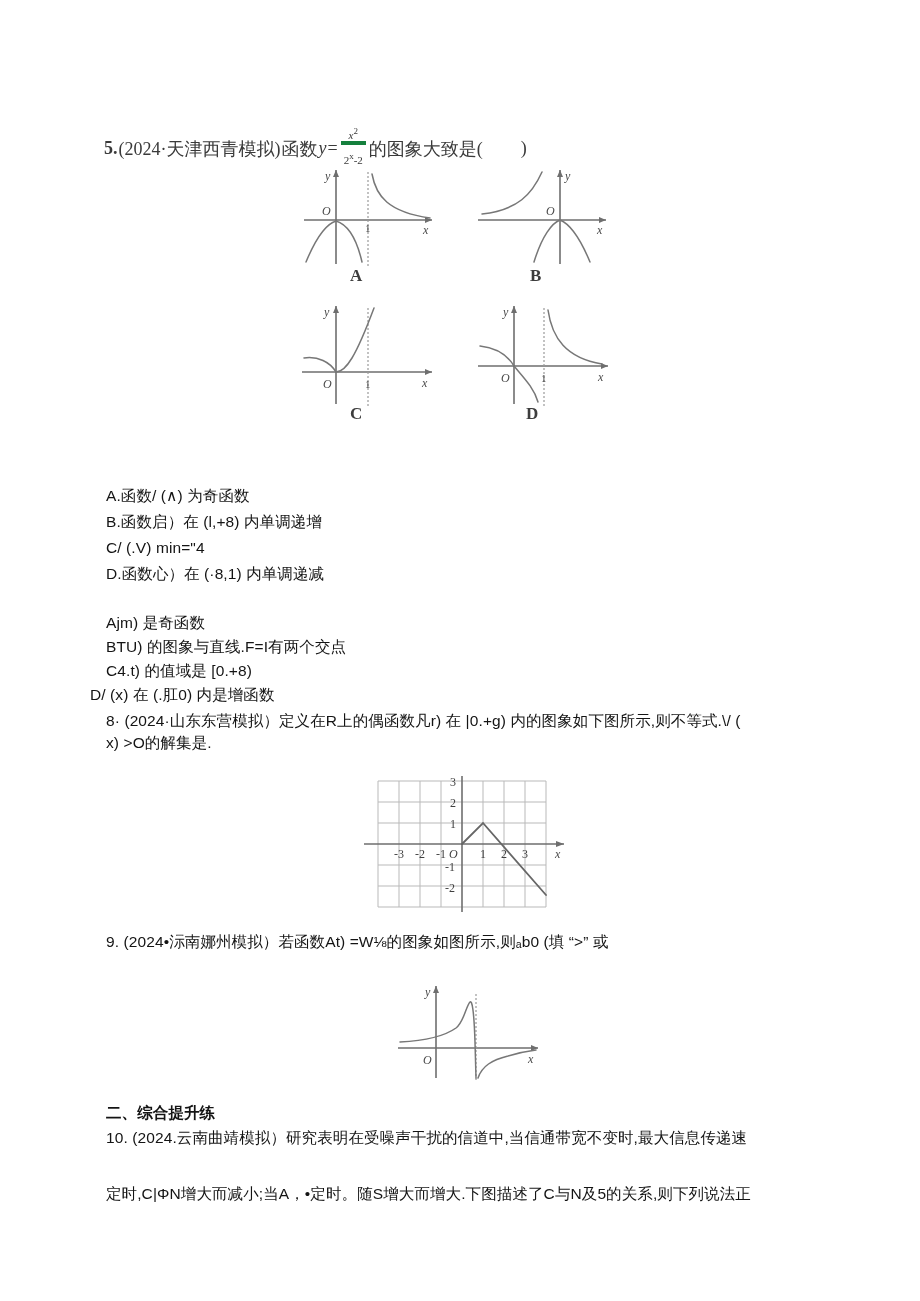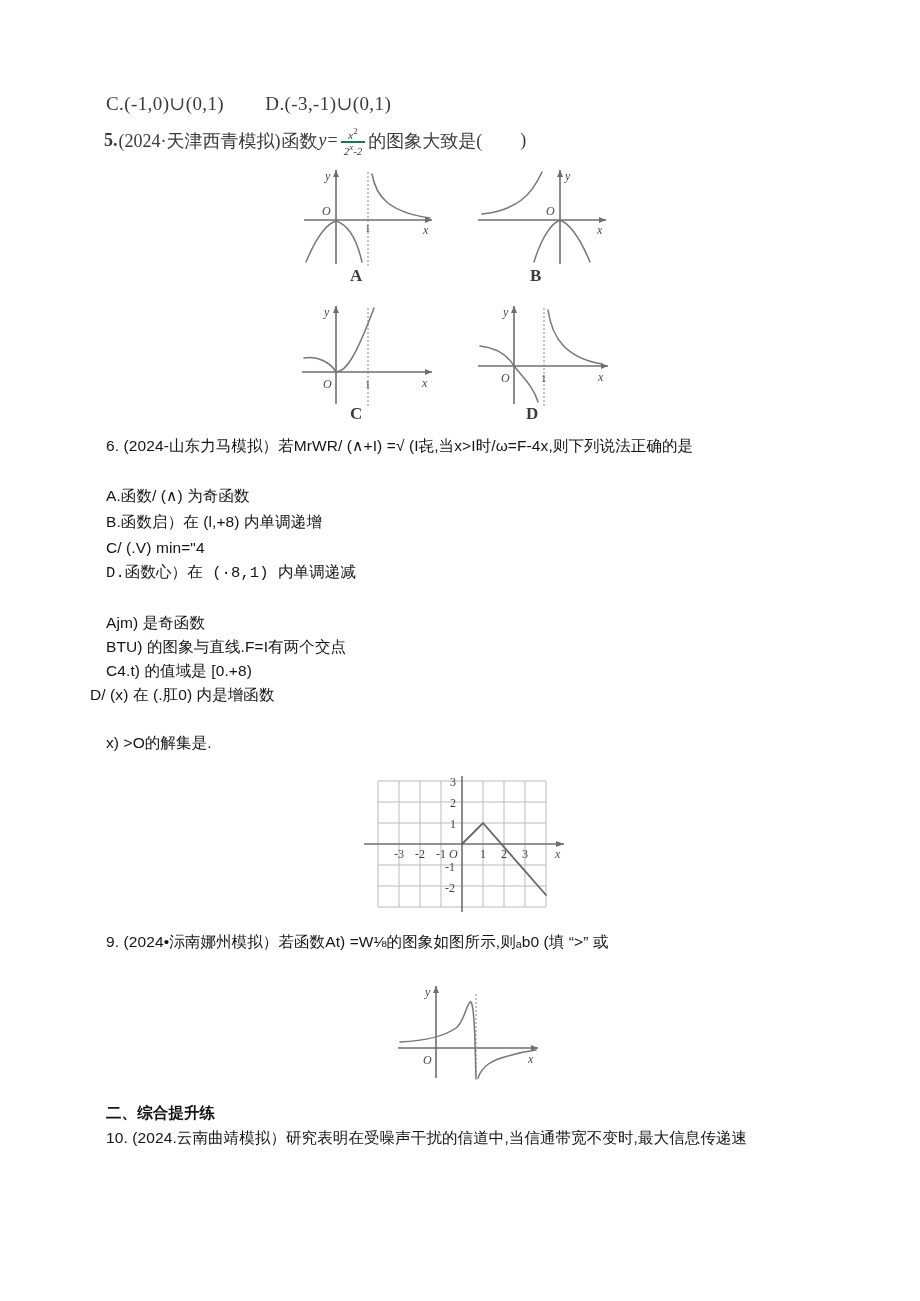--- a/index.html
+++ b/index.html
@@ -17,21 +17,21 @@
     white-space:pre;
   }
   .q5-line{
     position:absolute;left:104px;top:126px;font-size:18px;white-space:nowrap;
     display:flex;align-items:center;gap:1px;color:#3a3a3a;
   }
   .q5-line b{font-family:"Liberation Serif","DejaVu Serif",serif;font-weight:bold;}
   .frac{display:inline-flex;flex-direction:column;align-items:center;
         vertical-align:middle;line-height:1;margin:0 2px;position:relative;top:1px;}
   .frac .num{font-size:11px;padding:0 3px;text-align:right;}
-  .frac .den{font-size:11px;padding:0 3px;border-top:2px solid #15803d;font-style:italic;}
+  .frac .den{font-size:11px;padding:7px 3px;border-top:4px solid #15803d;}
   .sup{font-size:9px;vertical-align:super;}
   .ital{font-style:italic;}
 
   
   .txt{
     position:absolute;font-size:15.5px;line-height:19px;color:#141414;
     white-space:pre-wrap;letter-spacing:.1px;
   }
   .txt.bold{font-weight:bold;}
 
@@ -53,21 +53,20 @@
           font-size:12px;fill:#4a4a4a;}
   .gnum{font-family:"Liberation Serif","DejaVu Serif",serif;font-size:11px;fill:#4a4a4a;}
   .gridline{stroke:#b9b9b9;stroke-width:1;fill:none;}
   .gridtick{font-family:"Liberation Serif","DejaVu Serif",serif;font-size:12px;fill:#3f3f3f;}
 </style>
 </head>
 <body>
 
 <div class="page">
 
-  <div class="serif opt-line">C.(-1,0)∪(0,1)        D.(-3,-1)∪(0,1)</div>
 
   <div class="q5-line serif">
     <b>5.</b>
     <span>(2024·天津西青模拟)</span>
     <span>函数</span>
     <span class="ital">y</span>
     <span>=</span>
     <span class="frac">
       <span class="num"><i>x</i><sup class="sup">2</sup></span>
       <span class="den"><span>2</span><sup class="sup">x</sup><span>-2</span></span>
@@ -139,31 +138,31 @@
       <path class="curve" d="M42,66 C52,78 62,88 66,102"></path>
       <path class="curve" d="M76,10 C80,38 94,58 130,64"></path>
       <text class="glabel" x="29" y="82">O</text>
       <text class="gnum" x="69" y="82">1</text>
       <text class="glabel" x="126" y="81">x</text>
       <text class="glabel" x="31" y="16">y</text>
     </svg>
     <div class="figlabel" style="left:54px;top:104px;">D</div>
   </div>
 
-  <div class="txt" style="left:106px;top:436px;width:740px;">6. (2024-山东力马模拟）若MrWR/ (∧+I) =√ (I㐂,当x&gt;I时/ω=F-4x,则下列说法正确的是</div>
   <div class="txt" style="left:106px;top:486px;">A.函数/ (∧) 为奇函数</div>
   <div class="txt" style="left:106px;top:512px;">B.函数启）在 (l,+8) 内单调递增</div>
   <div class="txt" style="left:106px;top:538px;">C/ (.V) min="4</div>
-  <div class="txt" style="left:106px;top:564px;font-style:normal;font-family:Liberation Mono, monospace;">D.函数心）在 (·8,1) 内单调递减</div>
+  <div class="txt" style="left:106px;top:564px;font-style:normal;">D.函数心）在 (·8,1) 内单调递减</div>
 
   <div class="txt" style="left:106px;top:613px;">Ajm) 是奇函数</div>
   <div class="txt" style="left:106px;top:637px;">BTU) 的图象与直线.F=I有两个交点</div>
   <div class="txt" style="left:106px;top:661px;">C4.t) 的值域是 [0.+8)</div>
   <div class="txt" style="left:90px;top:685px;text-align:center;">D/ (x) 在 (.肛0) 内是增函数</div>
 
+  <div class="txt" style="left:106px;top:711px;width:742px;">8· (2024·山东东营模拟）定义在R上的偶函数凡r) 在 |0.+g) 内的图象如下图所示,则不等式.\/ (</div>
   <div class="txt" style="left:106px;top:733px;">x) &gt;O的解集是.</div>
 
   <div class="gridfig" style="left:356px;top:772px;">
     <svg width="220" height="145" viewBox="0 0 220 145">
 
       <g>
         <line class="gridline" x1="22" y1="9" x2="190" y2="9"></line>
         <line class="gridline" x1="22" y1="30" x2="190" y2="30"></line>
         <line class="gridline" x1="22" y1="51" x2="190" y2="51"></line>
         <line class="gridline" x1="22" y1="93" x2="190" y2="93"></line>
@@ -214,14 +213,15 @@
       <path class="curve" d="M10,62 C30,61 52,58 66,48 C74,42 76,26 80,22 C82,20 84,30 85,62 C85.5,78 85.8,92 86,98"></path>
       <path class="curve" d="M88,98 C92,86 102,80 118,76 C128,73 138,71 146,70"></path>
       <text class="glabel" x="33" y="84">O</text>
       <text class="glabel" x="138" y="83">x</text>
       <text class="glabel" x="35" y="16">y</text>
     </svg>
   </div>
 
   <div class="txt bold" style="left:106px;top:1103px;">二、综合提升练</div>
   <div class="txt" style="left:106px;top:1128px;width:744px;">10. (2024.云南曲靖模拟）研究表明在受噪声干扰的信道中,当信通带宽不变时,最大信息传递速</div>
+  <div class="txt" style="left:106px;top:1184px;width:744px;">定时,C|ΦN增大而减小;当A，•定时。随S增大而增大.下图描述了C与N及5的关系,则下列说法正</div>
 
 </div>
 
 </body></html>

